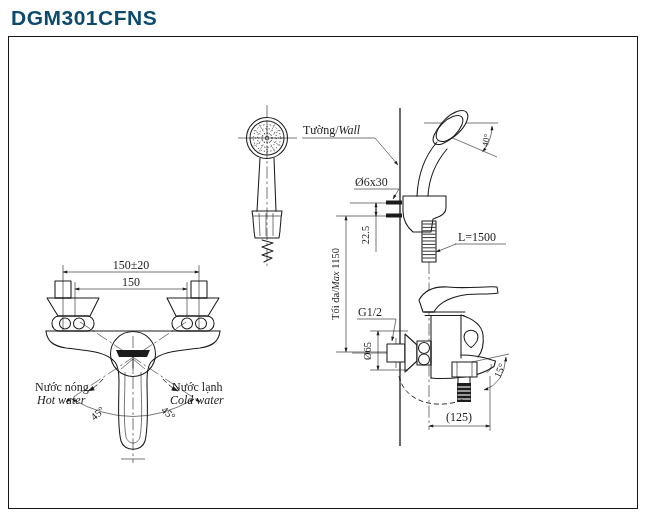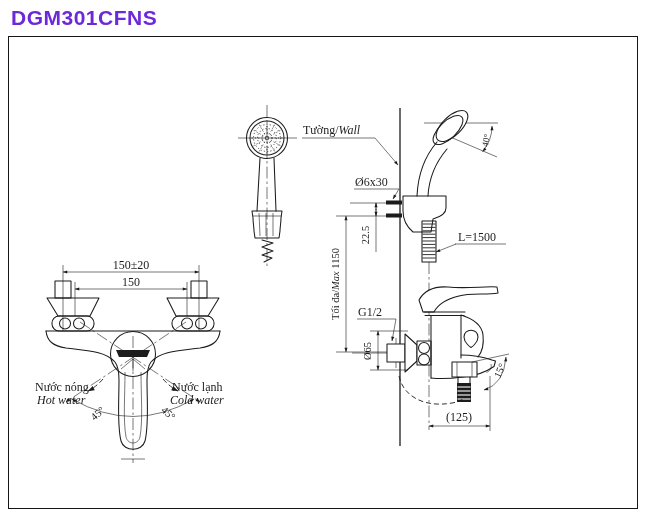--- a/index.html
+++ b/index.html
@@ -1,19 +1,19 @@
 <!DOCTYPE html>
 <html><head>
 <meta charset="utf-8">
 <style>
   html,body{margin:0;padding:0;background:#ffffff;}
   body{width:647px;height:515px;position:relative;overflow:hidden;
        font-family:"Liberation Serif",serif;color:#1c1c1c;}
   .title{position:absolute;left:11px;top:6px;font-family:"Liberation Sans",sans-serif;
-         font-size:21px;font-weight:700;letter-spacing:.5px;color:#6d28d9;}
+         font-size:21px;font-weight:700;letter-spacing:.5px;color:#0c4a6e;}
   .frame{position:absolute;left:8px;top:36px;width:630px;height:473px;
          border:1.2px solid #161616;background:#fff;box-sizing:border-box;}
   svg{position:absolute;left:0;top:0;}
   svg text{font-family:"Liberation Serif",serif;fill:#1c1c1c;}
   .ann{font-size:12px;}
   .sm{font-size:10.5px;}
   .xs{font-size:9px;}
   .it{font-style:italic;}
   .ol{fill:none;stroke:#1c1c1c;stroke-width:1.05;stroke-linecap:round;stroke-linejoin:round;}
   .olw{fill:#fff;stroke:#1c1c1c;stroke-width:1.05;stroke-linejoin:round;}

